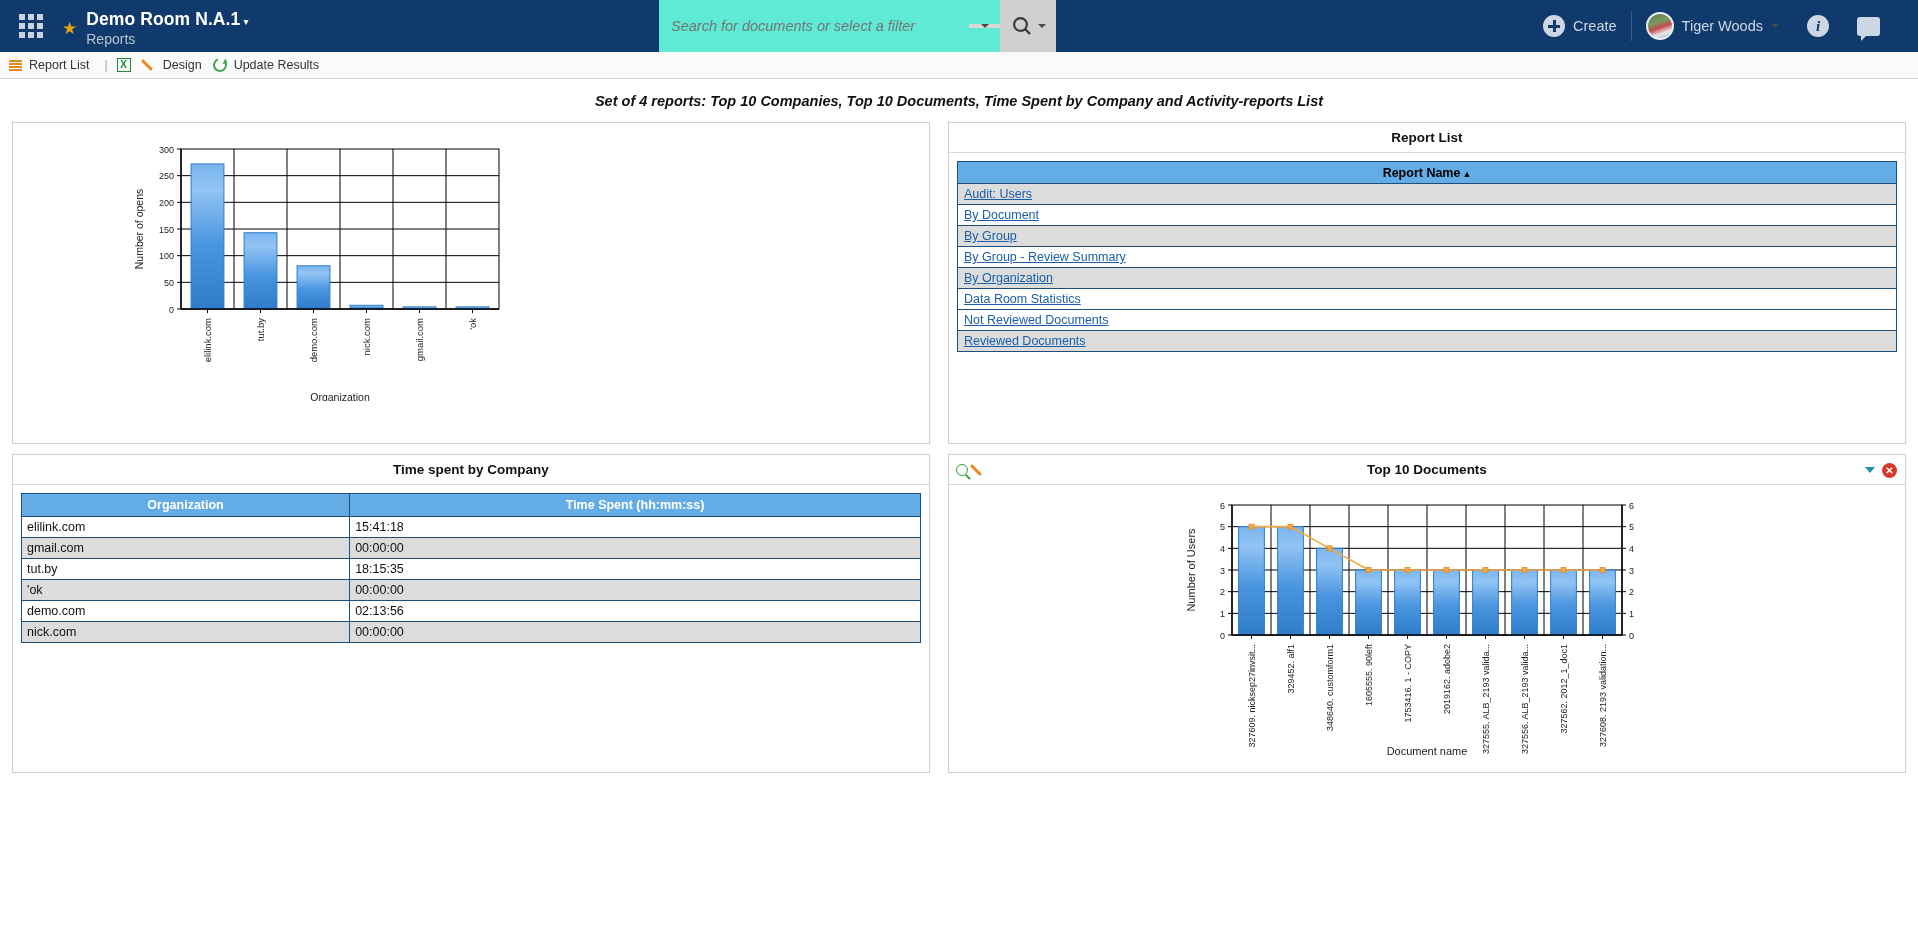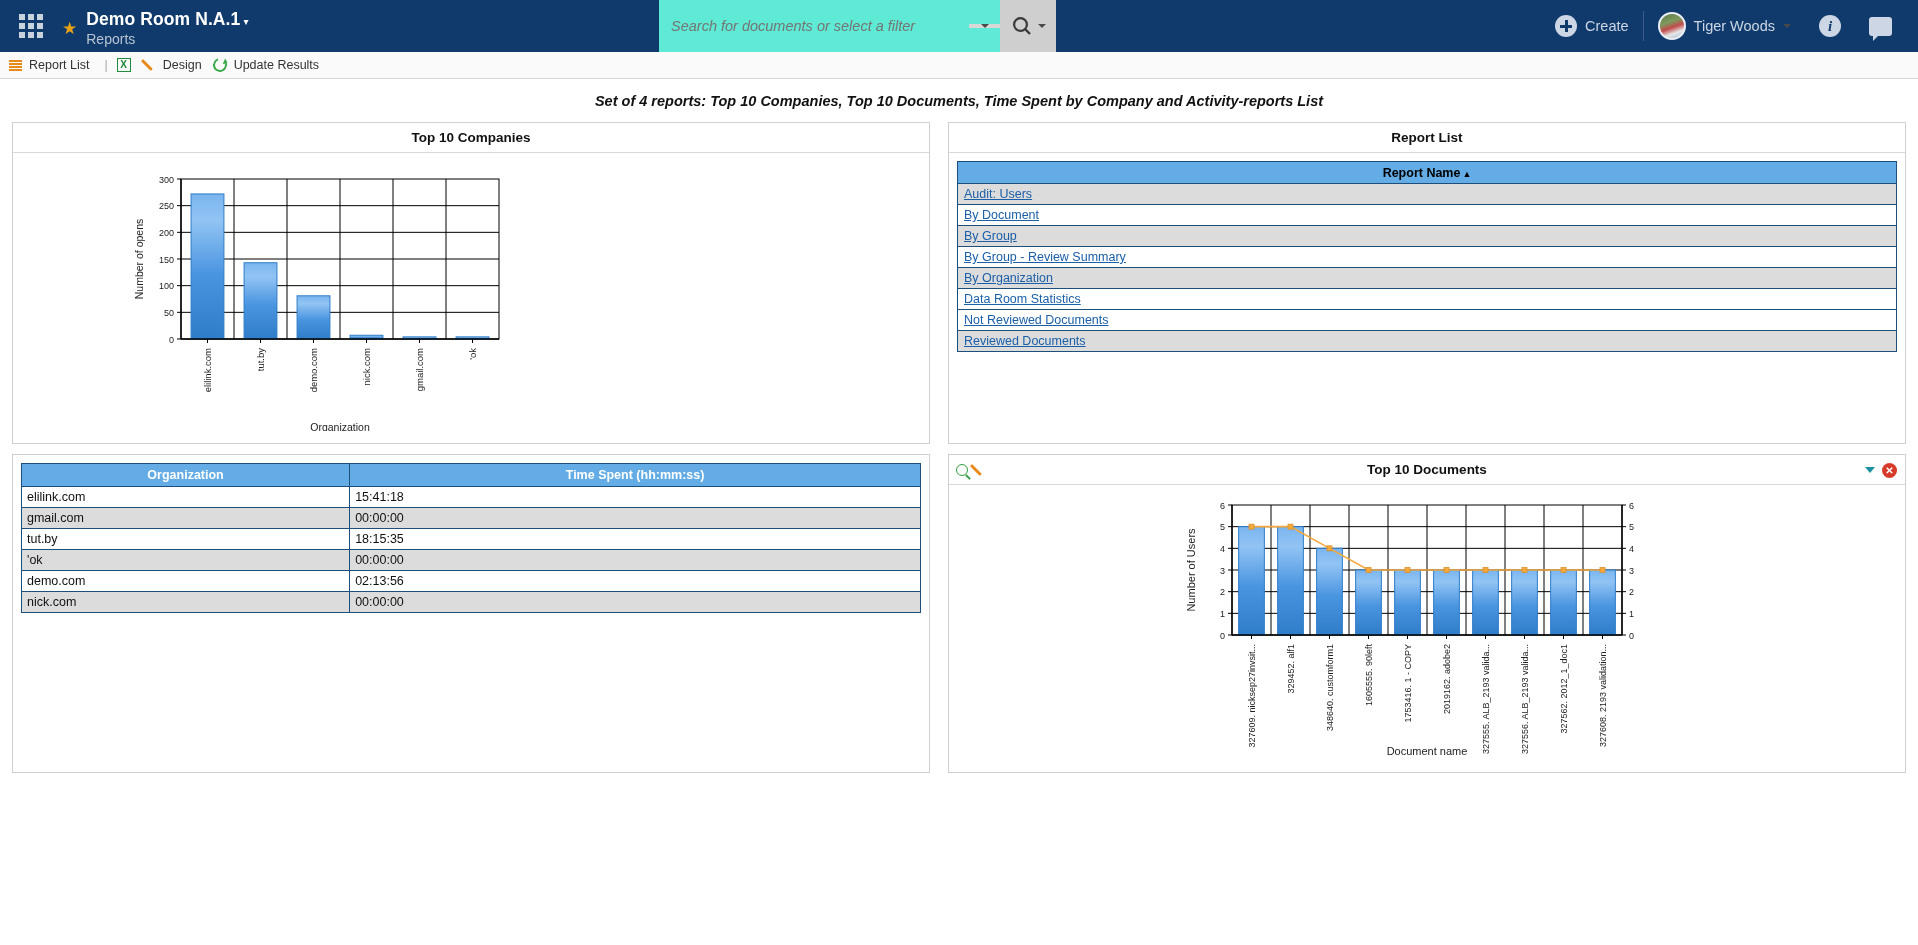--- a/index.html
+++ b/index.html
@@ -53,21 +53,21 @@
     justify-content:center; gap:5px; cursor:pointer;
   }
   .caret-dn {
     width:0;height:0;border-left:5px solid transparent;border-right:5px solid transparent;
     border-top:5px solid #4a4a4a;
   }
   .caret-dn.sm { border-left-width:4px;border-right-width:4px;border-top-width:4px; }
 
   .topright {
     position:absolute; right:0; top:0; height:52px; display:flex; align-items:center;
-    padding-right:12px; gap:0;
+    padding-right:24px; gap:0;
   }
   .tr-item { display:flex; align-items:center; gap:8px; padding:0 14px; cursor:pointer; color:#ccd6e4; font-size:14.5px; }
   .circ-plus {
     width:22px;height:22px;border-radius:50%;background:#ccd6e4;position:relative;flex:none;
   }
   .circ-plus:before,.circ-plus:after{content:"";position:absolute;background:#103a6b;}
   .circ-plus:before{left:5px;top:9.5px;width:12px;height:3px;}
   .circ-plus:after{top:5px;left:9.5px;height:12px;width:3px;}
   .vdiv { width:1px; height:30px; background:#3c5d8c; }
   .avatar {
@@ -252,23 +252,20 @@
     <span class="ic-refresh"></span>
     <span>Update Results</span>
   </div>
 </div>
 
 <div class="page-title">Set of 4 reports: Top 10 Companies, Top 10 Documents, Time Spent by Company and Activity-reports List</div>
 
 <div class="grid">
 
   <div class="panel">
-    <div class="panel-head">
-      <span class="panel-title">Top 10 Companies</span>
-    </div>
     <div class="panel-body p-tall chart-area">
       <svg id="svg-companies" width="700" height="270" viewBox="0 0 700 270">
           <defs>
             <linearGradient id="bgrad1" x1="0" y1="0" x2="0" y2="1">
               <stop offset="0%" stop-color="#7ab5ef"></stop>
               <stop offset="18%" stop-color="#92c4f4"></stop>
               <stop offset="55%" stop-color="#4a95e0"></stop>
               <stop offset="100%" stop-color="#2f7cc8"></stop>
             </linearGradient>
           </defs>
@@ -360,20 +357,23 @@
             </tr>
             <tr class="even">
               <td><a>Reviewed Documents</a></td>
             </tr>
           </tbody>
       </table>
     </div>
   </div>
 
   <div class="panel">
+    <div class="panel-head">
+      <span class="panel-title">Time spent by Company</span>
+    </div>
     <div class="panel-body p-tall2">
       <table class="tt">
         <thead>
           <tr>
             <th class="col-org">Organization</th>
             <th>Time Spent (hh:mm:ss)</th>
           </tr>
         </thead>
         <tbody id="time-rows">
             <tr class="odd">

